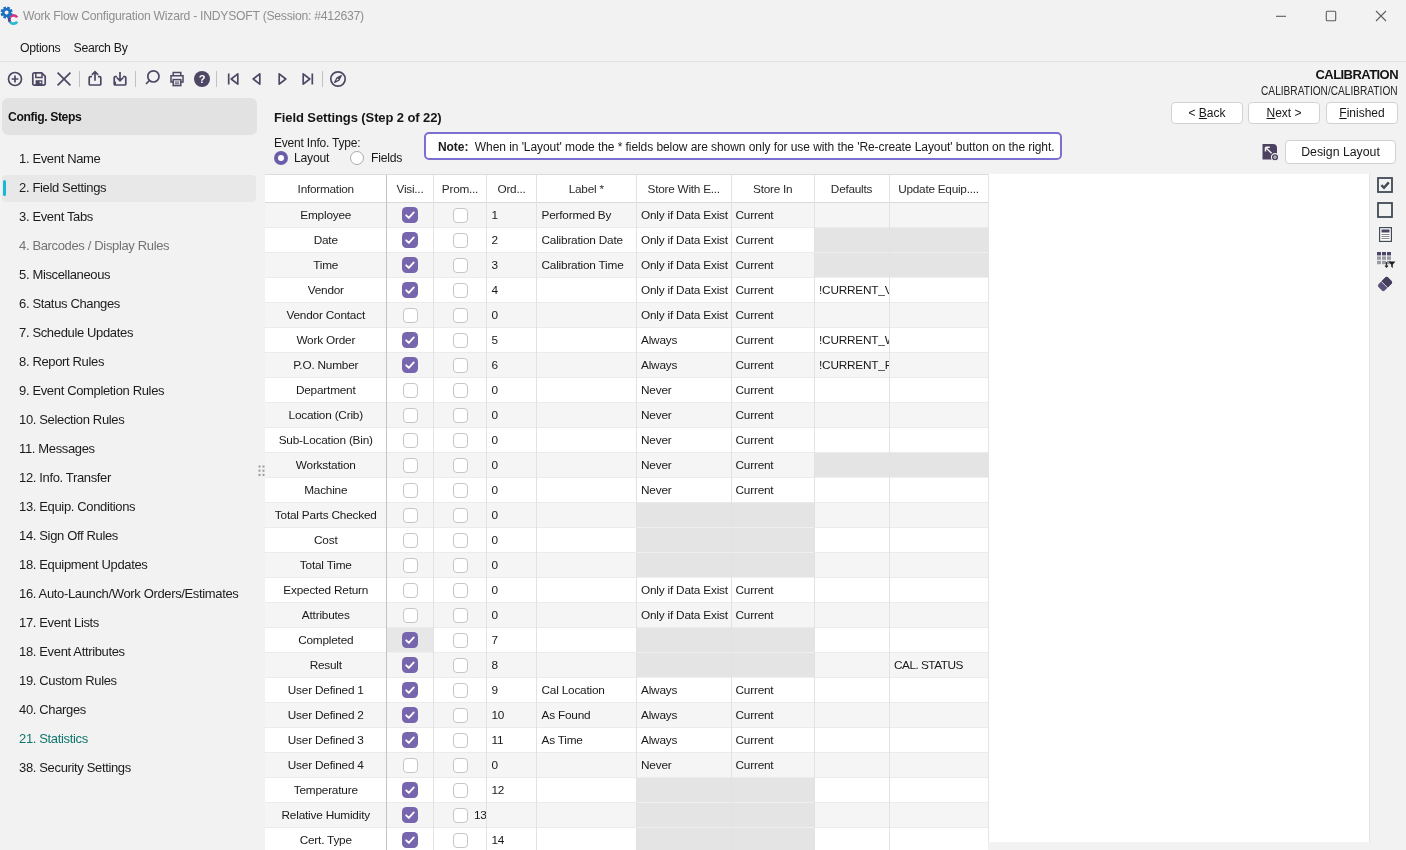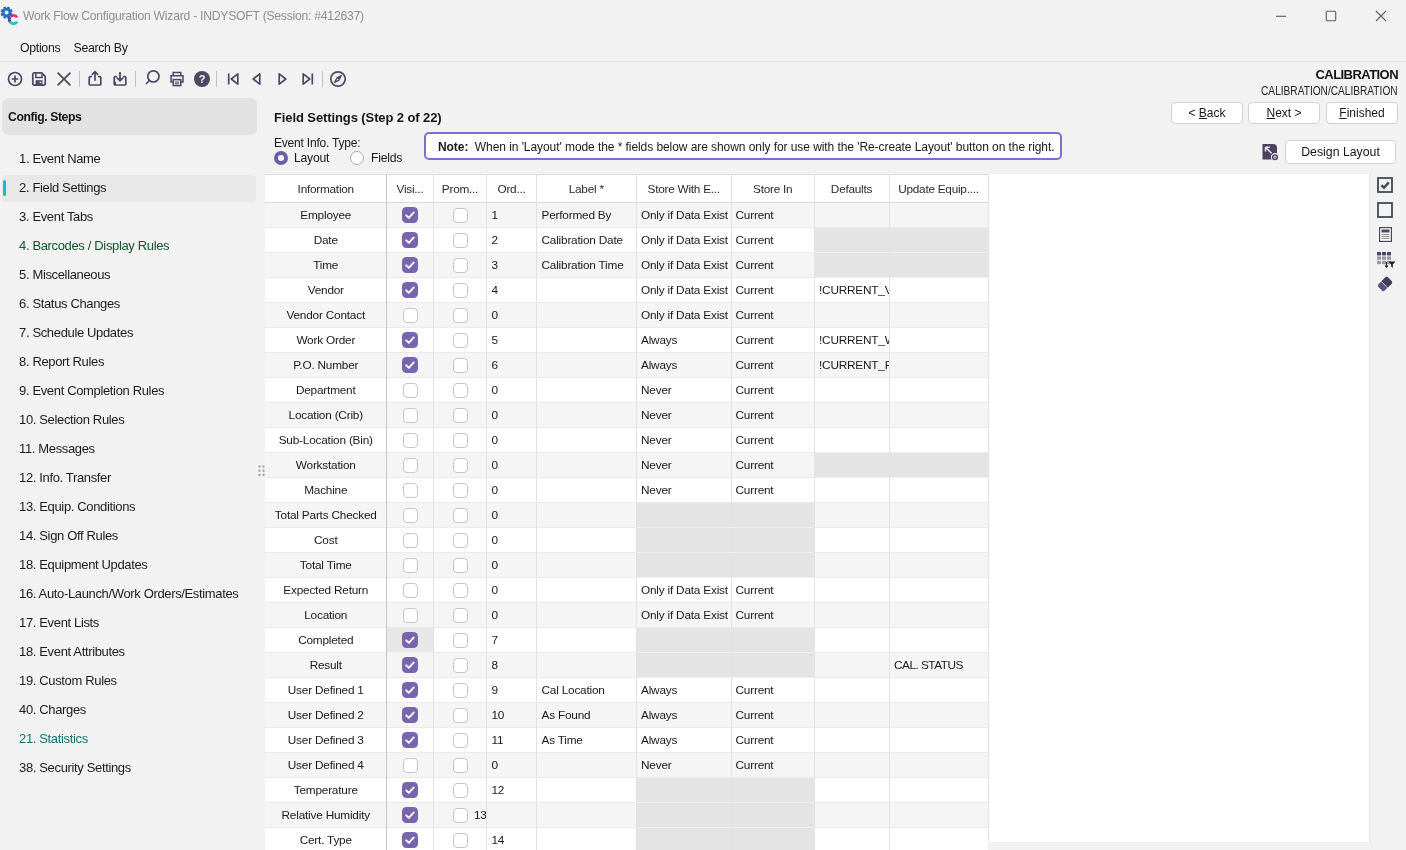--- a/index.html
+++ b/index.html
@@ -98,21 +98,21 @@
     <path d="M13.4 6.6 L9 8.9 L11.1 11.1 Z" fill="#4d4763"></path>
   </svg>
 
 <div class="abs" style="left:2px;top:97.5px;width:254.5px;height:37px;background:#e2e2e2;border-radius:6px"></div>
 <div class="abs" style="left:8px;top:109.5px;font-size:12.2px;letter-spacing:-0.4px;font-weight:bold;color:#111">Config. Steps</div>
 <div style="position:absolute;left:19px;top:151px;height:16px;line-height:16px;font-size:13px;color:#1c1c1c;letter-spacing:-0.35px;white-space:nowrap">1. Event Name</div>
 <div style="position:absolute;left:2px;top:174.5px;width:254px;height:27px;background:#e8e8e8;border-radius:4px"></div>
 <div style="position:absolute;left:2.5px;top:180px;width:3.5px;height:16px;background:#19b7d8;border-radius:2px"></div>
 <div style="position:absolute;left:19px;top:180px;height:16px;line-height:16px;font-size:13px;color:#1c1c1c;letter-spacing:-0.35px;white-space:nowrap">2. Field Settings</div>
 <div style="position:absolute;left:19px;top:209px;height:16px;line-height:16px;font-size:13px;color:#1c1c1c;letter-spacing:-0.35px;white-space:nowrap">3. Event Tabs</div>
-<div style="position:absolute;left:19px;top:238px;height:16px;line-height:16px;font-size:13px;color:#14532d;letter-spacing:-0.35px;white-space:nowrap">4. Barcodes / Display Rules</div>
+<div style="position:absolute;left:19px;top:238px;height:16px;line-height:16px;font-size:13px;color:#737373;letter-spacing:-0.35px;white-space:nowrap">4. Barcodes / Display Rules</div>
 <div style="position:absolute;left:19px;top:267px;height:16px;line-height:16px;font-size:13px;color:#1c1c1c;letter-spacing:-0.35px;white-space:nowrap">5. Miscellaneous</div>
 <div style="position:absolute;left:19px;top:296px;height:16px;line-height:16px;font-size:13px;color:#1c1c1c;letter-spacing:-0.35px;white-space:nowrap">6. Status Changes</div>
 <div style="position:absolute;left:19px;top:325px;height:16px;line-height:16px;font-size:13px;color:#1c1c1c;letter-spacing:-0.35px;white-space:nowrap">7. Schedule Updates</div>
 <div style="position:absolute;left:19px;top:354px;height:16px;line-height:16px;font-size:13px;color:#1c1c1c;letter-spacing:-0.35px;white-space:nowrap">8. Report Rules</div>
 <div style="position:absolute;left:19px;top:383px;height:16px;line-height:16px;font-size:13px;color:#1c1c1c;letter-spacing:-0.35px;white-space:nowrap">9. Event Completion Rules</div>
 <div style="position:absolute;left:19px;top:412px;height:16px;line-height:16px;font-size:13px;color:#1c1c1c;letter-spacing:-0.35px;white-space:nowrap">10. Selection Rules</div>
 <div style="position:absolute;left:19px;top:441px;height:16px;line-height:16px;font-size:13px;color:#1c1c1c;letter-spacing:-0.35px;white-space:nowrap">11. Messages</div>
 <div style="position:absolute;left:19px;top:470px;height:16px;line-height:16px;font-size:13px;color:#1c1c1c;letter-spacing:-0.35px;white-space:nowrap">12. Info. Transfer</div>
 <div style="position:absolute;left:19px;top:499px;height:16px;line-height:16px;font-size:13px;color:#1c1c1c;letter-spacing:-0.35px;white-space:nowrap">13. Equip. Conditions</div>
 <div style="position:absolute;left:19px;top:528px;height:16px;line-height:16px;font-size:13px;color:#1c1c1c;letter-spacing:-0.35px;white-space:nowrap">14. Sign Off Rules</div>
@@ -302,21 +302,21 @@
 <div class="cku" style="left:187.5px;top:383px"></div>
 <div class="lt" style="left:226.5px;top:378px">0</div>
 <div class="row" style="top:403px;background:#ffffff"></div>
 <div class="ct" style="left:0;width:121.5px;top:403px">Expected Return</div>
 <div class="cku" style="left:137.5px;top:408px"></div>
 <div class="cku" style="left:187.5px;top:408px"></div>
 <div class="lt" style="left:226.5px;top:403px">0</div>
 <div class="lt" style="left:376px;top:403px">Only if Data Exist</div>
 <div class="lt" style="left:470.5px;top:403px">Current</div>
 <div class="row" style="top:428px;background:#f5f5f5"></div>
-<div class="ct" style="left:0;width:121.5px;top:428px">Location</div>
+<div class="ct" style="left:0;width:121.5px;top:428px">Attributes</div>
 <div class="cku" style="left:137.5px;top:433px"></div>
 <div class="cku" style="left:187.5px;top:433px"></div>
 <div class="lt" style="left:226.5px;top:428px">0</div>
 <div class="lt" style="left:376px;top:428px">Only if Data Exist</div>
 <div class="lt" style="left:470.5px;top:428px">Current</div>
 <div class="row" style="top:453px;background:#ffffff"></div>
 <div class="cellbg" style="left:371px;top:453px;width:95.5px;background:#e4e4e4"></div>
 <div class="cellbg" style="left:466.5px;top:453px;width:82.5px;background:#e4e4e4"></div>
 <div class="cellbg" style="left:121.5px;top:453px;width:47.0px;background:#e7e7e7"></div>
 <div class="ct" style="left:0;width:121.5px;top:453px">Completed</div>

